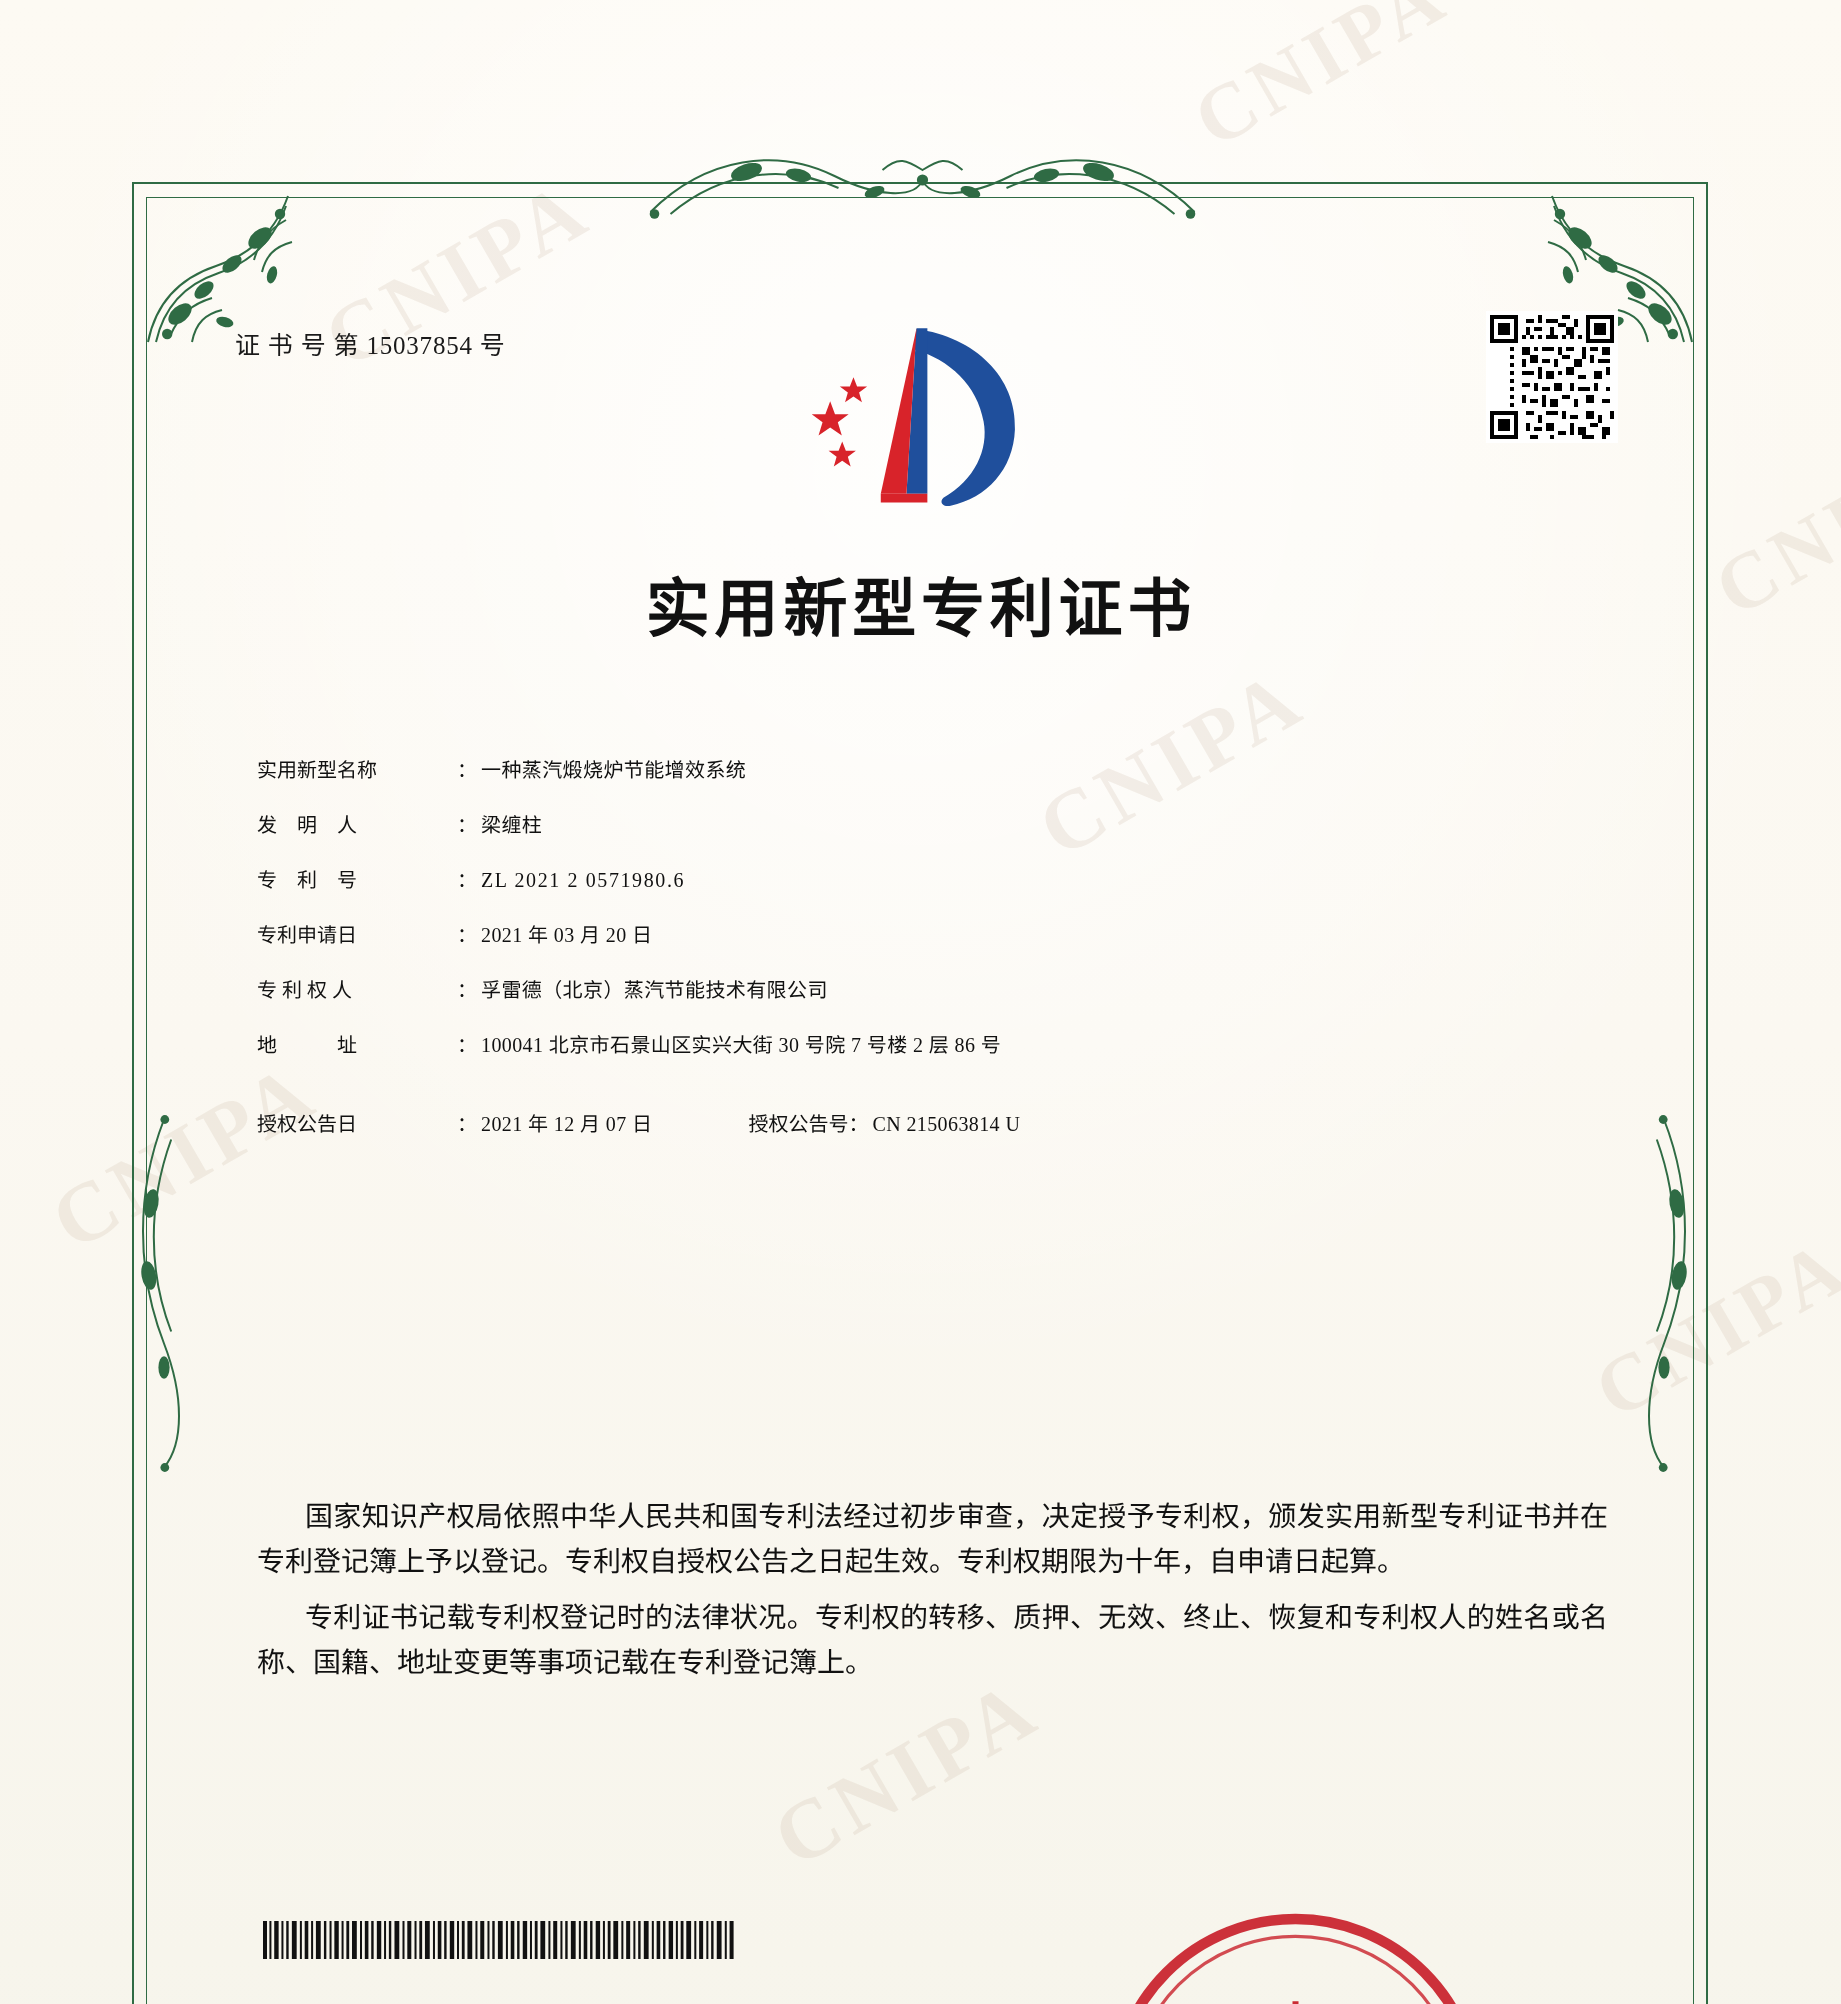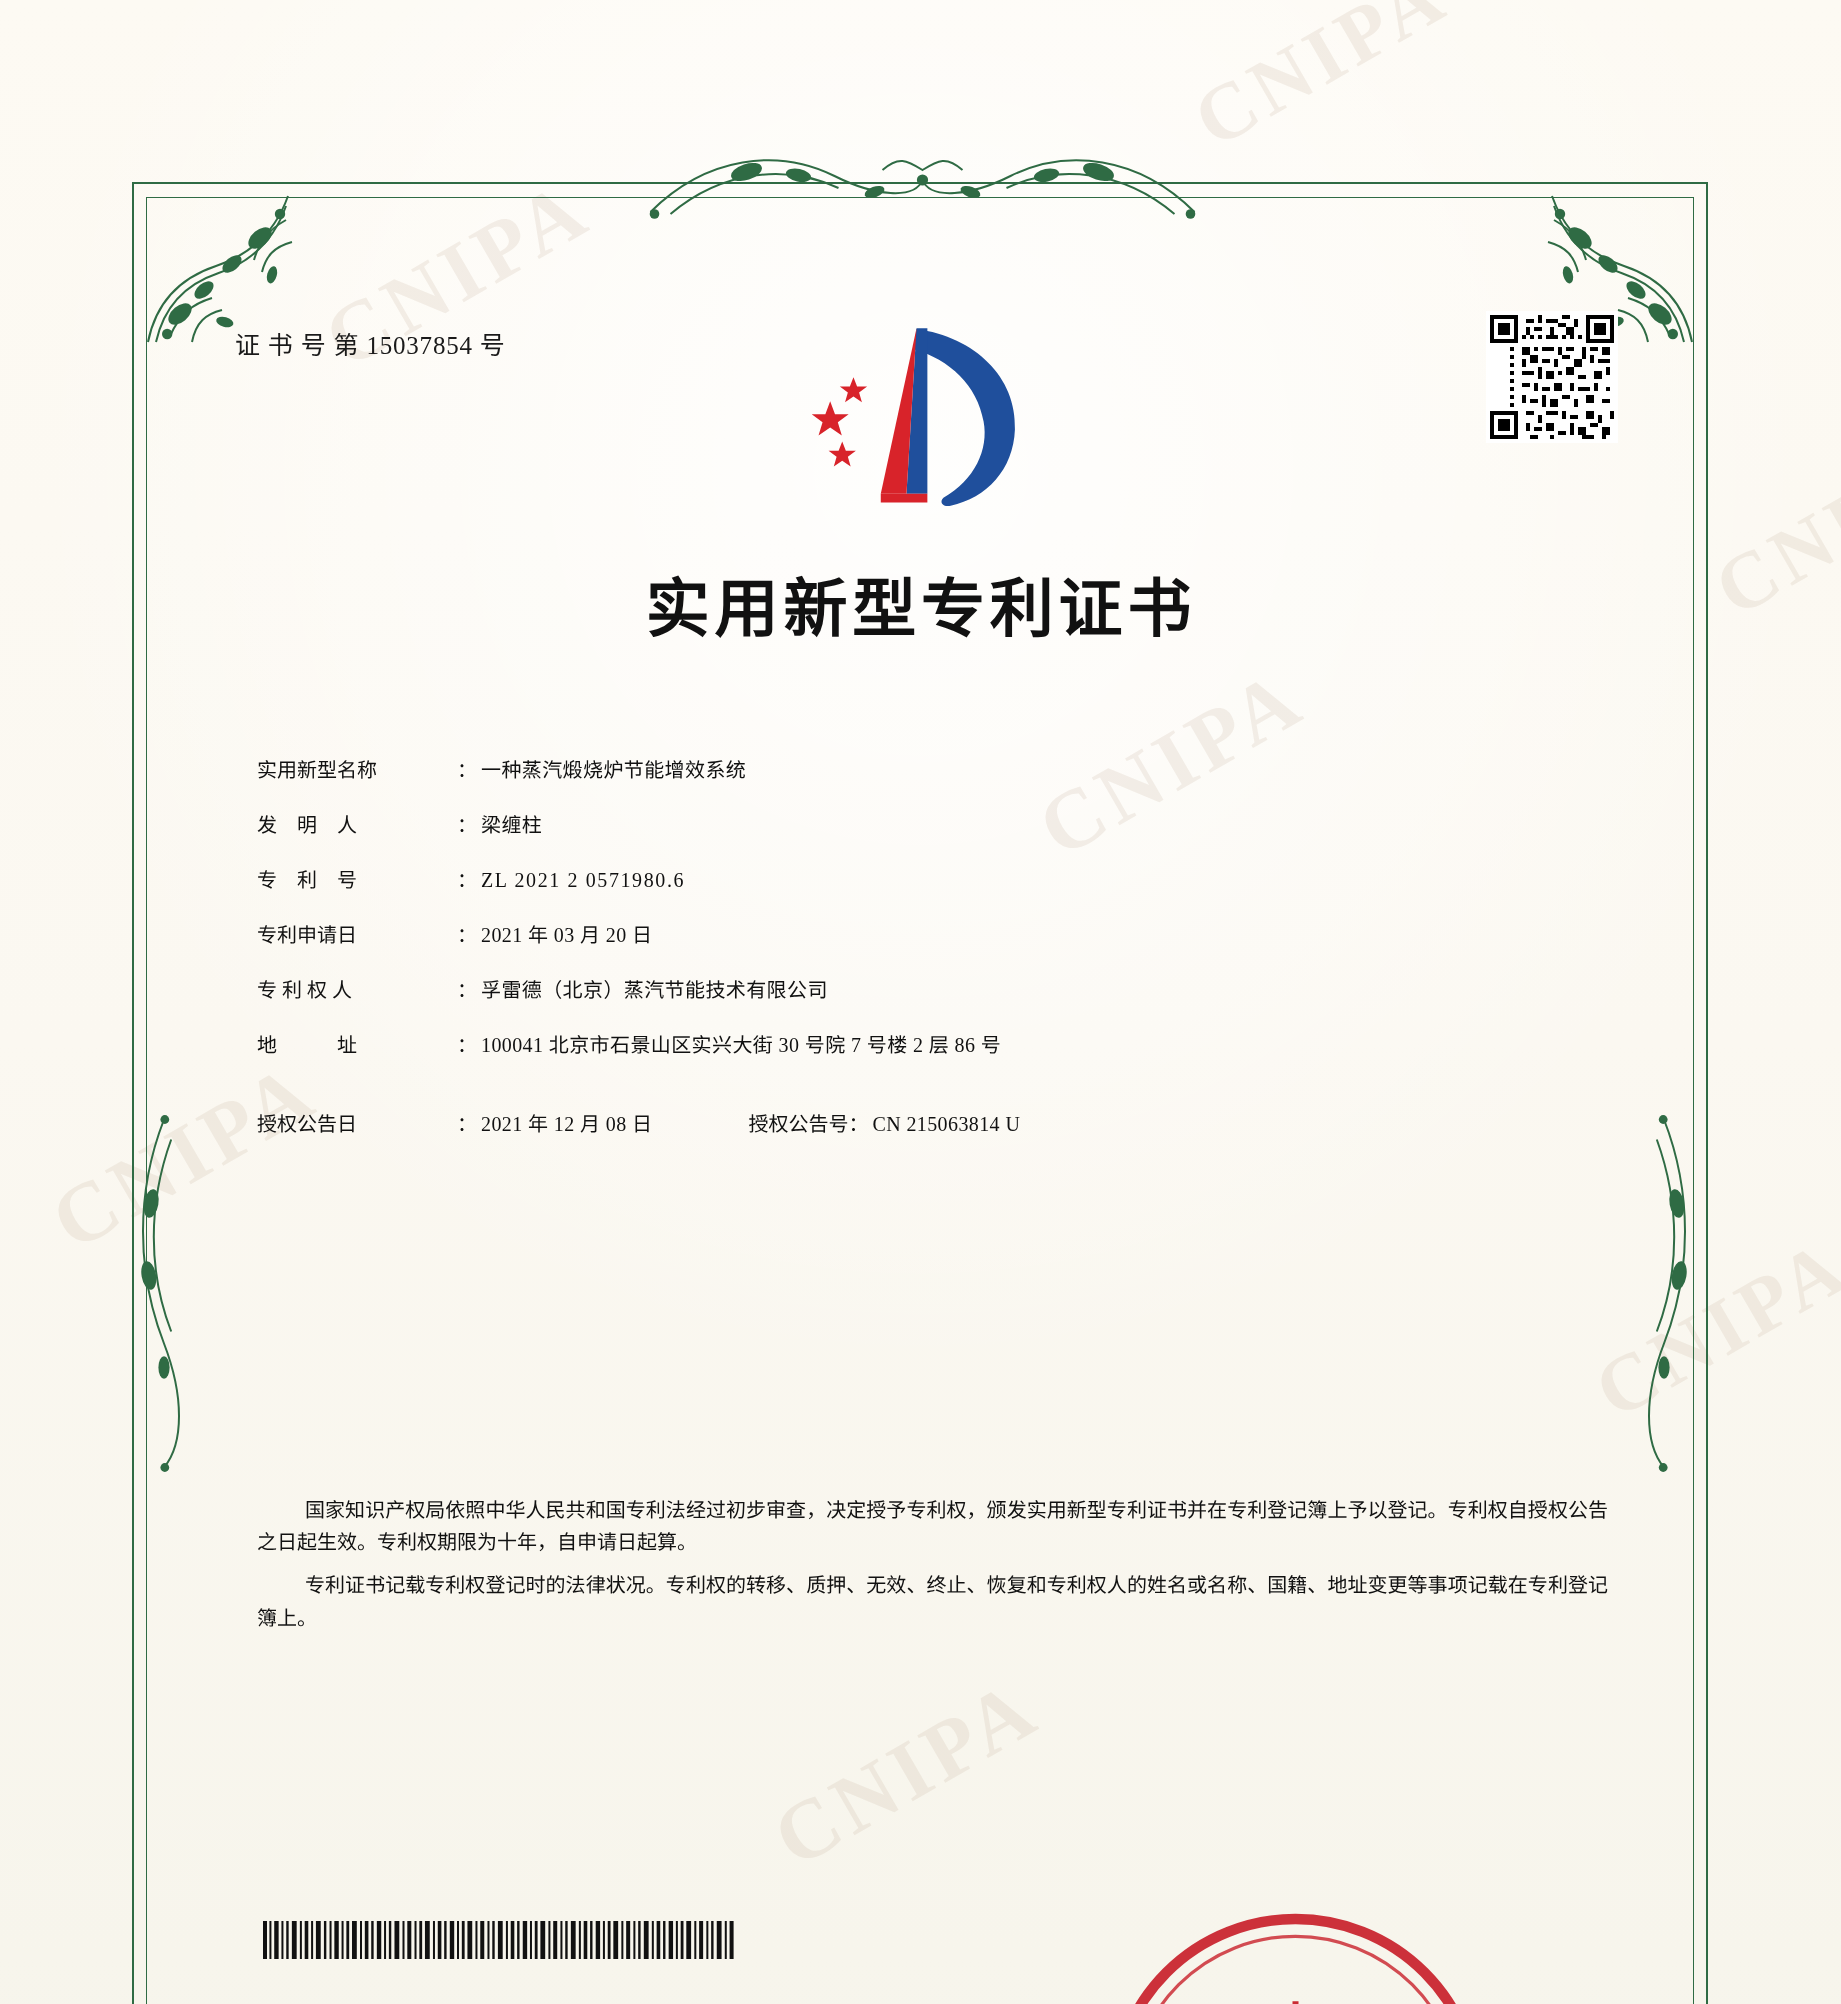--- a/index.html
+++ b/index.html
@@ -170,21 +170,21 @@
     margin-left: 96px;
     margin-top: 24px;
   }
 
   
   .paragraphs {
     position: absolute;
     left: 257px;
     top: 1494px;
     width: 1351px;
-    font-size: 20px;
+    font-size: 28px;
     line-height: 1.62;
     color: #111;
     text-align: justify;
   }
   .paragraphs p {
     margin: 0 0 10.4px 0;
     text-indent: 48px;
   }
 
   
@@ -493,21 +493,21 @@
 
     <div class="field-row">
       <span class="field-label">地　　　址</span>
       <span class="field-colon">：</span>
       <span class="field-value">100041 北京市石景山区实兴大街 30 号院 7 号楼 2 层 86 号</span>
     </div>
 
     <div class="field-row">
       <span class="field-label">授权公告日</span>
       <span class="field-colon">：</span>
-      <span class="field-value">2021 年 12 月 08 日</span>
+      <span class="field-value">2021 年 12 月 07 日</span>
       <span class="row-inline-second">授权公告号</span>
       <span class="field-colon">：</span>
       <span class="field-value">CN 215063814 U</span>
     </div>
 
   </div>
 
   <div class="paragraphs">
     <p>国家知识产权局依照中华人民共和国专利法经过初步审查，决定授予专利权，颁发实用新型专利证书并在专利登记簿上予以登记。专利权自授权公告之日起生效。专利权期限为十年，自申请日起算。</p>
     <p>专利证书记载专利权登记时的法律状况。专利权的转移、质押、无效、终止、恢复和专利权人的姓名或名称、国籍、地址变更等事项记载在专利登记簿上。</p>

